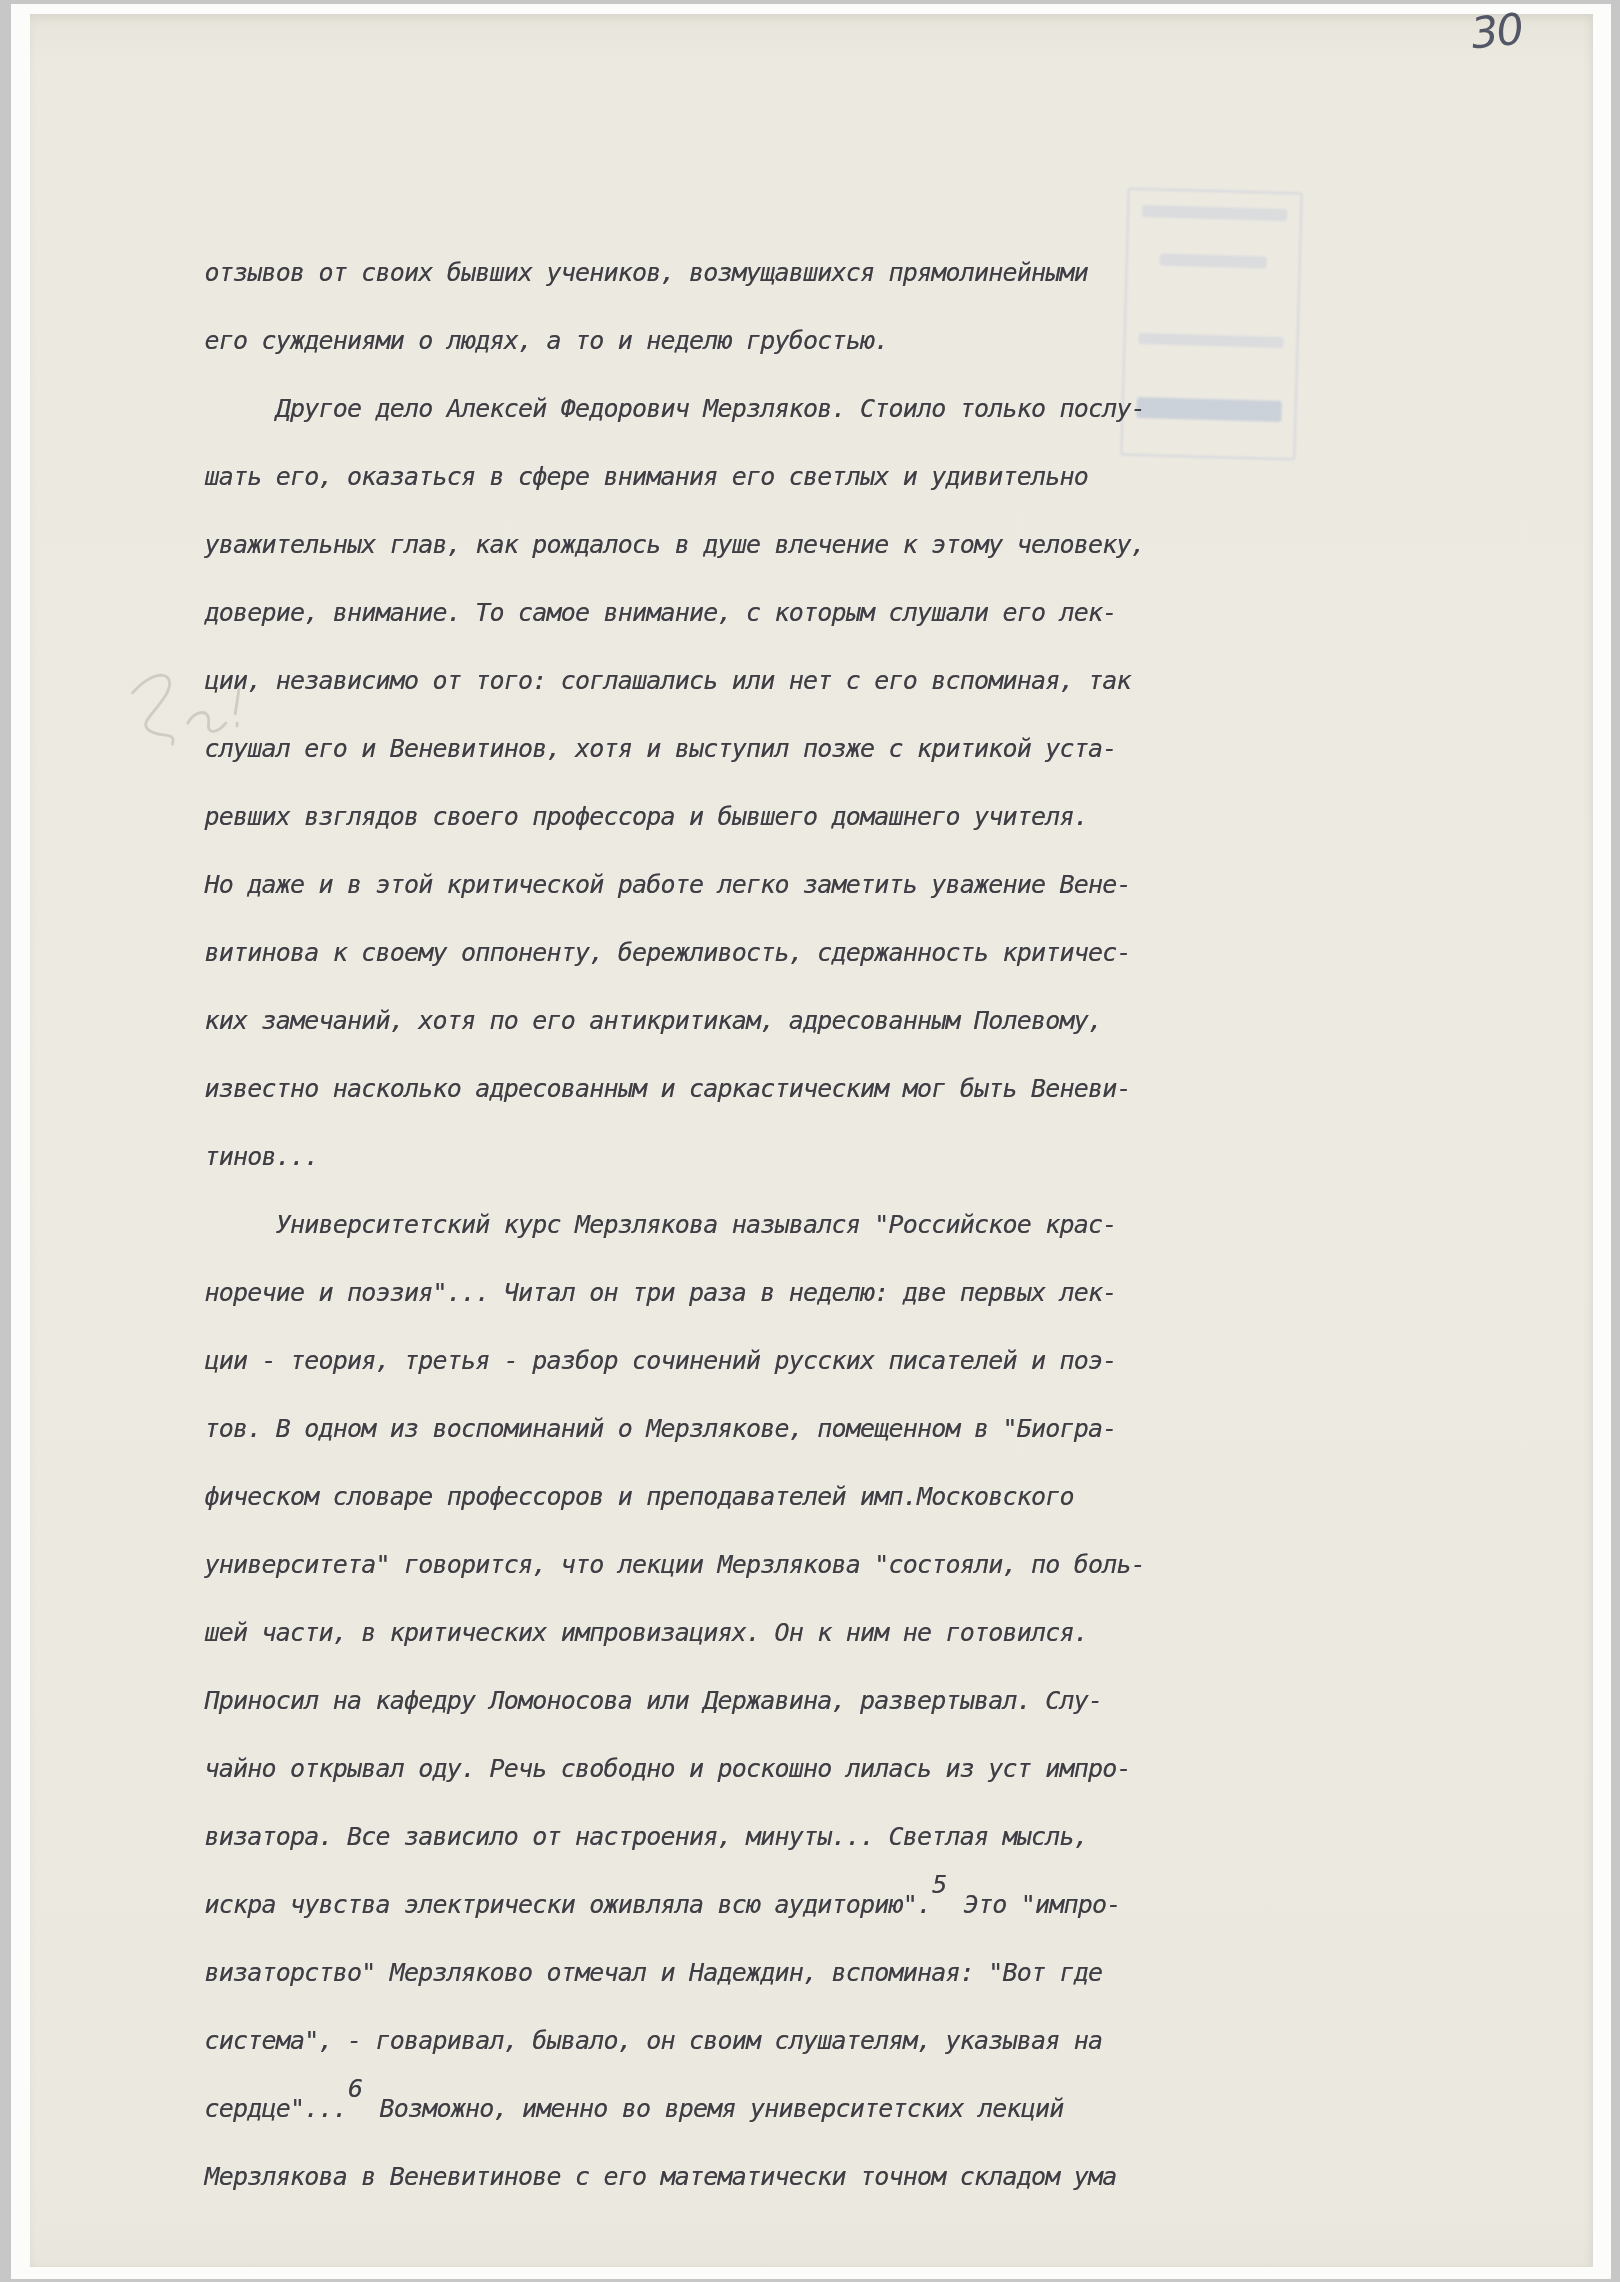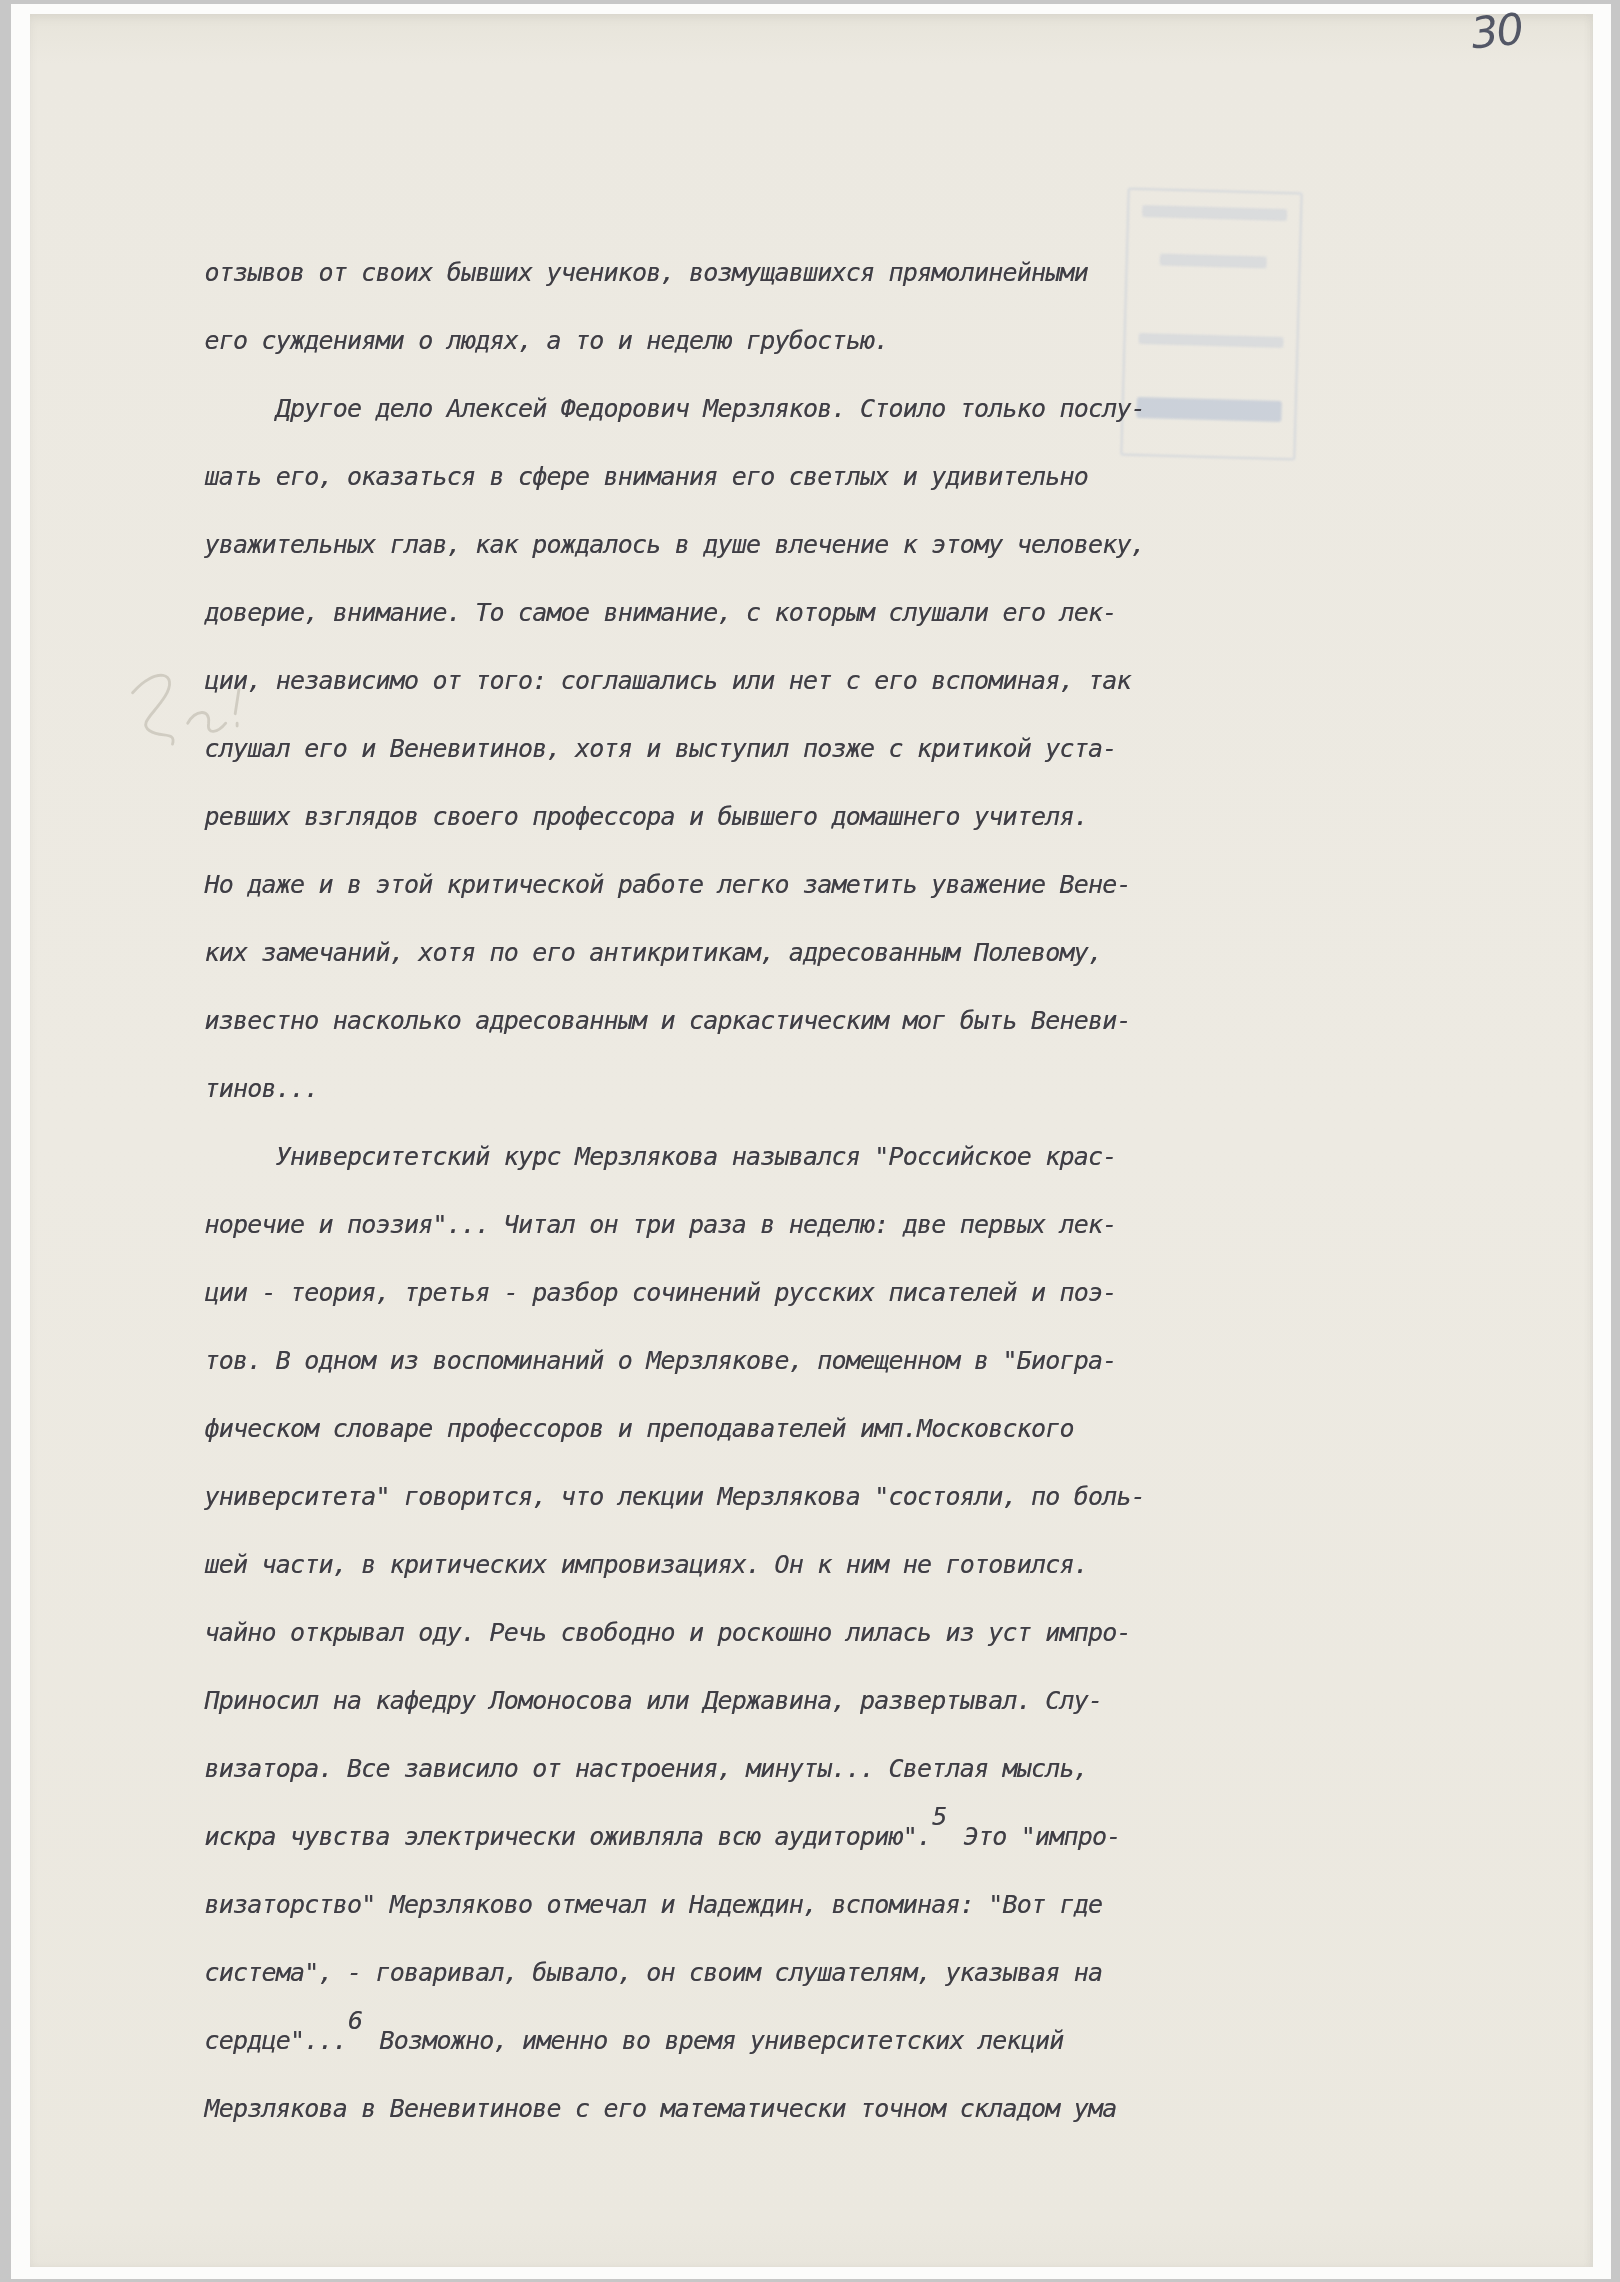--- a/index.html
+++ b/index.html
@@ -81,32 +81,33 @@
         <div class="line">отзывов от своих бывших учеников, возмущавшихся прямолинейными</div>
         <div class="line">его суждениями о людях, а то и неделю грубостью.</div>
         <div class="line">     Другое дело Алексей Федорович Мерзляков. Стоило только послу-</div>
         <div class="line">шать его, оказаться в сфере внимания его светлых и удивительно</div>
         <div class="line">уважительных глав, как рождалось в душе влечение к этому человеку,</div>
         <div class="line">доверие, внимание. То самое внимание, с которым слушали его лек-</div>
         <div class="line">ции, независимо от того: соглашались или нет с его вспоминая, так</div>
         <div class="line">слушал его и Веневитинов, хотя и выступил позже с критикой уста-</div>
         <div class="line">ревших взглядов своего профессора и бывшего домашнего учителя.</div>
         <div class="line">Но даже и в этой критической работе легко заметить уважение Вене-</div>
+        <div class="line">витинова к своему оппоненту, бережливость, сдержанность критичес-</div>
         <div class="line">ких замечаний, хотя по его антикритикам, адресованным Полевому,</div>
         <div class="line">известно насколько адресованным и саркастическим мог быть Веневи-</div>
         <div class="line">тинов...</div>
         <div class="line">     Университетский курс Мерзлякова назывался "Российское крас-</div>
         <div class="line">норечие и поэзия"... Читал он три раза в неделю: две первых лек-</div>
         <div class="line">ции - теория, третья - разбор сочинений русских писателей и поэ-</div>
         <div class="line">тов. В одном из воспоминаний о Мерзлякове, помещенном в "Биогра-</div>
         <div class="line">фическом словаре профессоров и преподавателей имп.Московского</div>
         <div class="line">университета" говорится, что лекции Мерзлякова "состояли, по боль-</div>
         <div class="line">шей части, в критических импровизациях. Он к ним не готовился.</div>
+        <div class="line">Приносил на кафедру Ломоносова или Державина, развертывал. Слу-</div>
         <div class="line">чайно открывал оду. Речь свободно и роскошно лилась из уст импро-</div>
-        <div class="line">Приносил на кафедру Ломоносова или Державина, развертывал. Слу-</div>
         <div class="line">визатора. Все зависило от настроения, минуты... Светлая мысль,</div>
         <div class="line">искра чувства электрически оживляла всю аудиторию".<span class="sup">5</span> Это "импро-</div>
         <div class="line">визаторство" Мерзляково отмечал и Надеждин, вспоминая: "Вот где</div>
         <div class="line">система", - говаривал, бывало, он своим слушателям, указывая на</div>
         <div class="line">сердце"...<span class="sup">6</span> Возможно, именно во время университетских лекций</div>
         <div class="line">Мерзлякова в Веневитинове с его математически точном складом ума</div>
       </div>
   </div>
 
   <div class="page-number">30</div>

